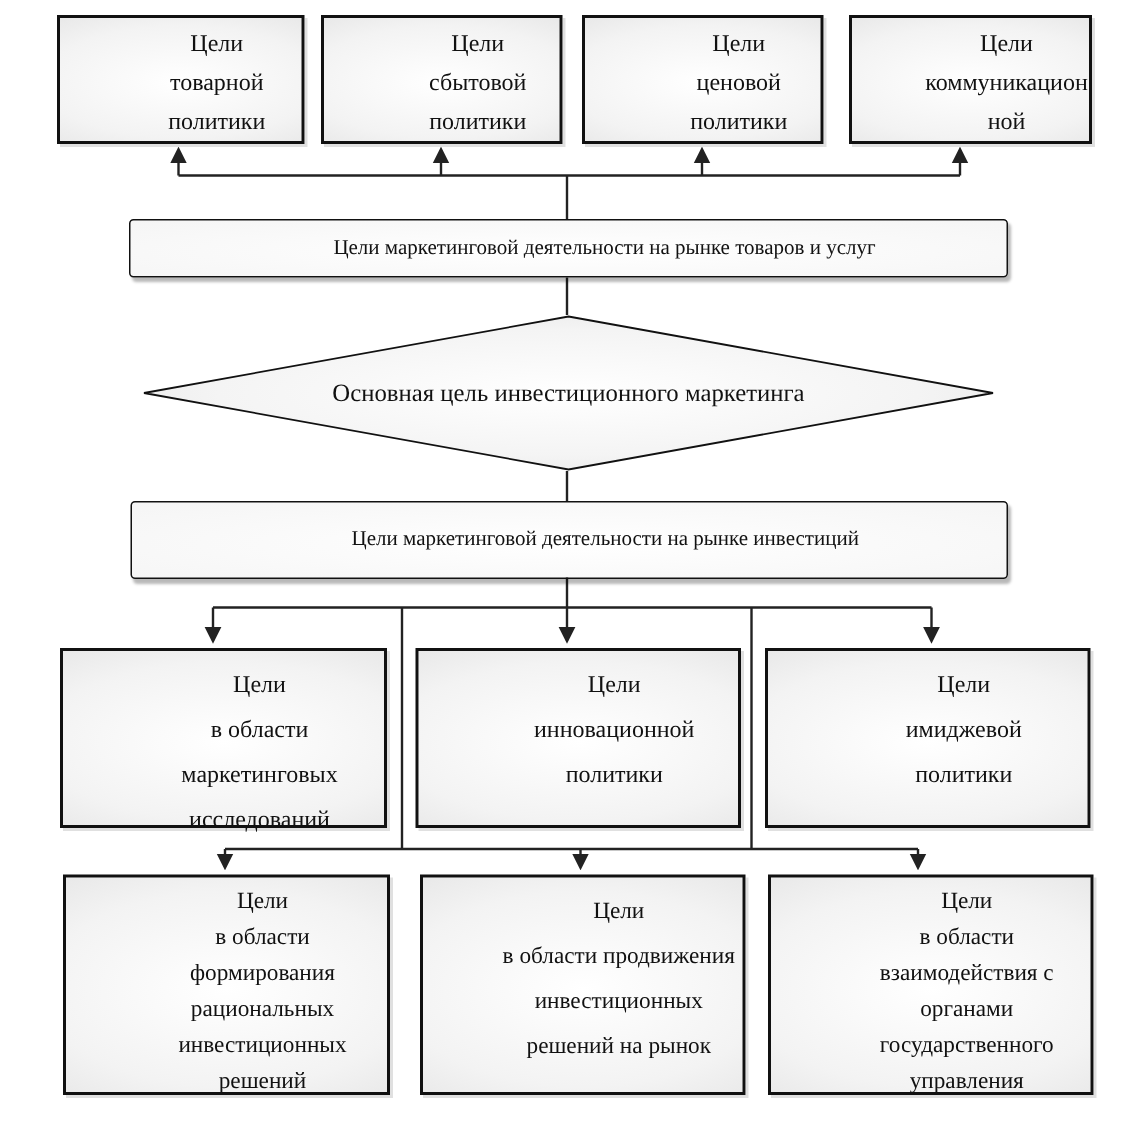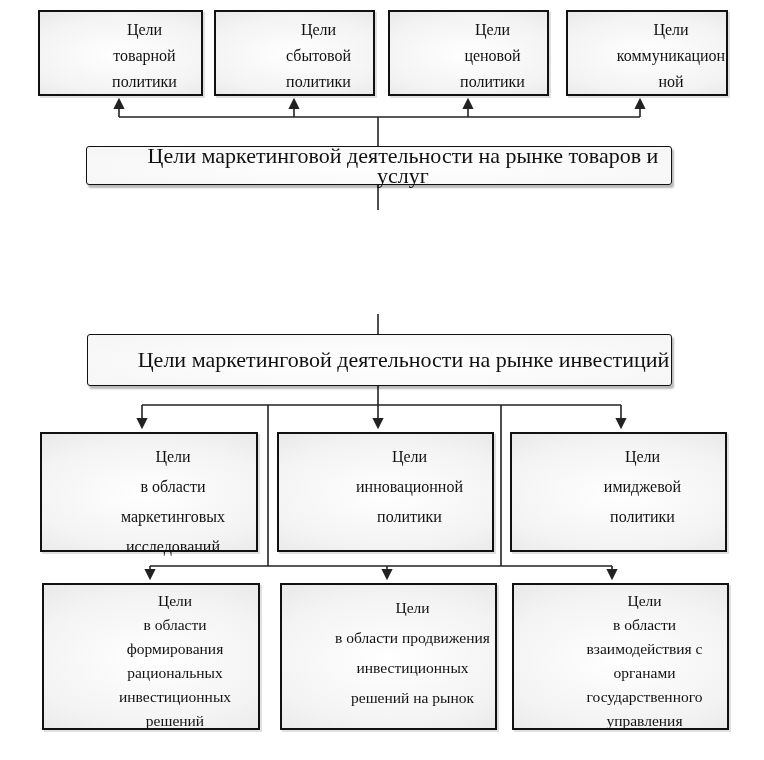--- a/index.html
+++ b/index.html
@@ -51,21 +51,21 @@
   
   .wide{
     border-width:1.5px;
     border-radius:3px;
     align-items:center;
     box-shadow:2px 3px 2px rgba(0,0,0,0.28);
     background:radial-gradient(ellipse 140% 160% at 50% 55%, #ffffff 0%, #f4f4f4 55%, #dcdcdc 100%);
   }
   #w1{left:86px;top:146px;width:586px;height:39px;}
   #w2{left:87px;top:334px;width:585px;height:52px;}
-  .wide .node-text{padding-top:0;font-size:22px;line-height:20px;}
+  .wide .node-text{padding-top:0;font-size:14px;line-height:20px;}
 
   
   .diamond-wrap{position:absolute;left:94px;top:210px;width:570px;height:104px;}
   .diamond-wrap svg{position:absolute;left:0;top:0;width:100%;height:100%;}
   .diamond-wrap .dshape{stroke:var(--border-color);stroke-width:1.2;}
   .diamond-text{
     position:absolute;left:0;top:0;width:100%;height:100%;
     display:flex;align-items:center;justify-content:center;
     font-size:16.5px;text-align:center;
   }
@@ -136,20 +136,33 @@
   <div class="node" id="t4">
     <span class="node-text">Цели
 коммуникацион
 ной</span>
   </div>
 
   <div class="node wide" id="w1">
     <span class="node-text">Цели маркетинговой деятельности на рынке товаров и услуг</span>
   </div>
 
+  <div class="diamond-wrap">
+    <svg viewBox="0 0 570 104" preserveAspectRatio="none">
+      <defs>
+        <radialGradient id="dg" cx="50%" cy="50%" r="75%">
+          <stop offset="0%" stop-color="#ffffff"></stop>
+          <stop offset="55%" stop-color="#f4f4f4"></stop>
+          <stop offset="100%" stop-color="#e0e0e0"></stop>
+        </radialGradient>
+      </defs>
+      <polygon class="dshape" points="285,1 568,52 285,103 2,52" fill="url(#dg)"></polygon>
+    </svg>
+    <span class="diamond-text">Основная цель инвестиционного маркетинга</span>
+  </div>
 
   <div class="node wide" id="w2">
     <span class="node-text">Цели маркетинговой деятельности на рынке инвестиций</span>
   </div>
 
   <div class="node mid" id="m1">
     <span class="node-text">Цели
 в области
 маркетинговых
 исследований</span>

